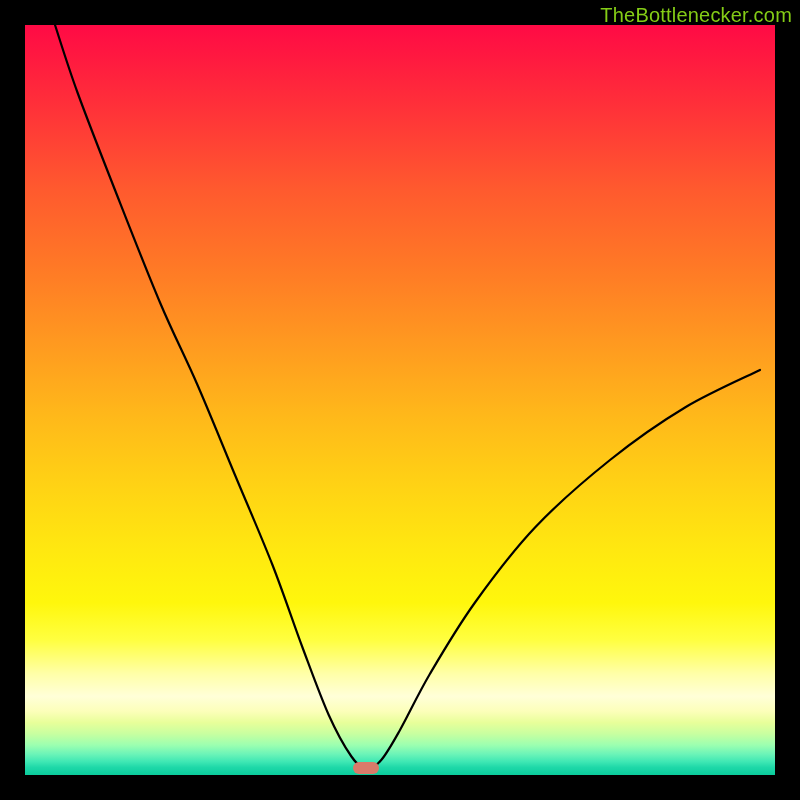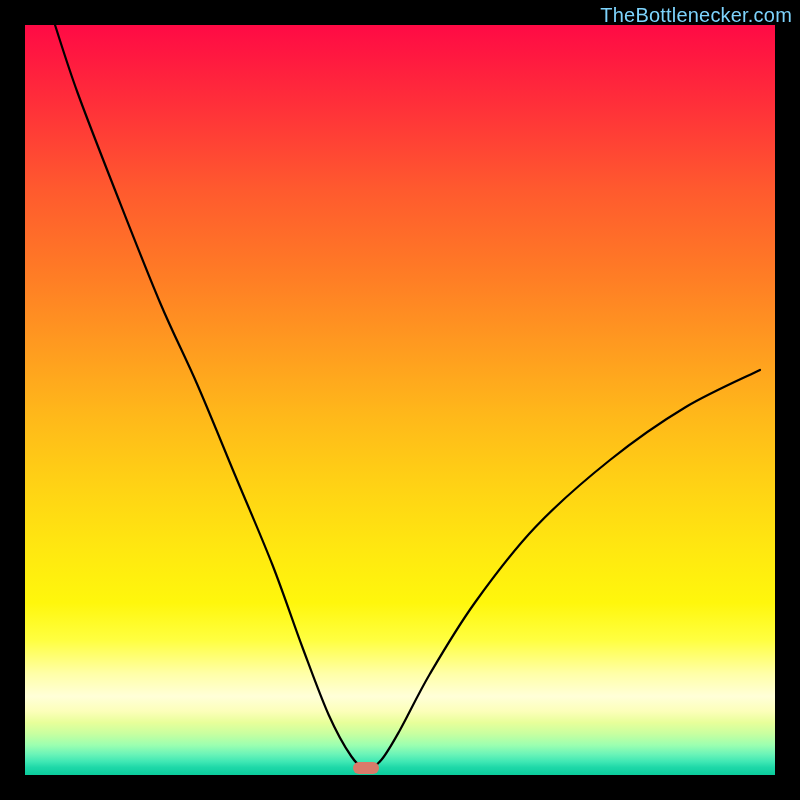--- a/index.html
+++ b/index.html
@@ -62,21 +62,21 @@
     background: #d97a6a;
     border-radius: 6px;
     transform: translate(-50%, -50%);
   }
   .watermark {
     position: absolute;
     top: 4px;
     right: 8px;
     font-family: Arial, Helvetica, sans-serif;
     font-size: 20px;
-    color: #7dd3fc;
+    color: #84cc16;
     letter-spacing: 0.2px;
   }
 </style>
 </head>
 <body>
 
 <div class="frame">
   <div class="watermark">TheBottlenecker.com</div>
 
   <div class="plot">

